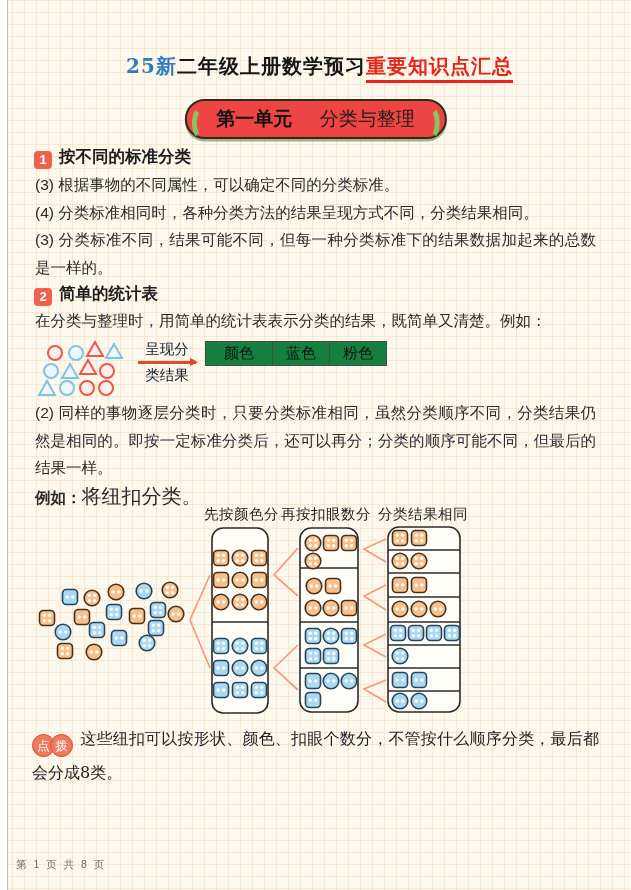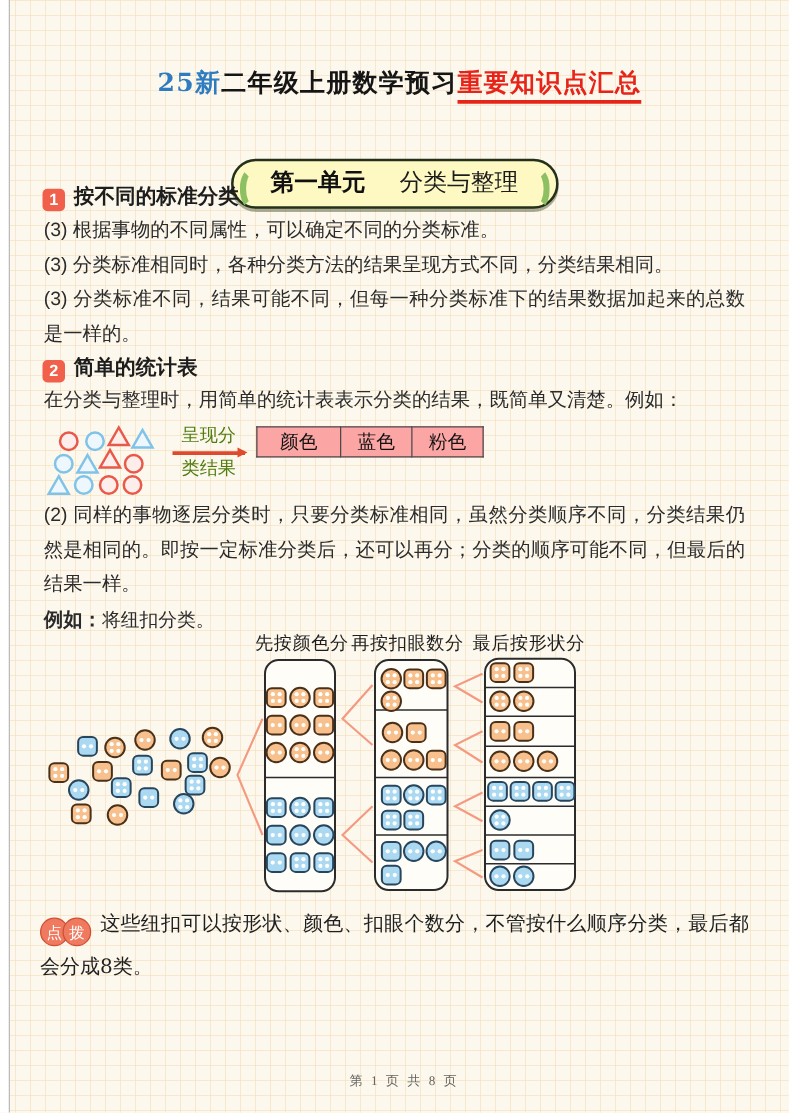--- a/index.html
+++ b/index.html
@@ -13,57 +13,57 @@
     background-size:12px 12px;
   }
   .left-strip{position:absolute;left:0;top:0;width:7px;height:890px;background:#ffffff;border-right:1.5px solid #bbb;z-index:4;}
   #overlay-svg{position:absolute;left:0;top:0;z-index:1;}
   .page-title{position:absolute;top:40px;left:8px;right:0;text-align:center;
     font-family:"DejaVu Serif",serif;font-weight:bold;font-size:20px;letter-spacing:1px;z-index:2;white-space:nowrap;}
   .t-blue{color:#2e7bc0;}
   .t-black{color:#151515;}
   .t-red{color:#e6241a;border-bottom:3px solid #e6241a;padding-bottom:2px;}
   .unit-pill{position:absolute;top:99px;left:50%;transform:translateX(-50%);
-    background:#fef9c3;border:2px solid #24301a;border-radius:22px;height:36px;line-height:36px;
-    padding:0 30px;box-shadow:0 2.5px 0 rgba(70,80,45,.45);z-index:2;font-size:19px;white-space:nowrap;margin-top:28px;}
+    background:#ef4444;border:2px solid #24301a;border-radius:22px;height:36px;line-height:36px;
+    padding:0 30px;box-shadow:0 2.5px 0 rgba(70,80,45,.45);z-index:2;font-size:19px;white-space:nowrap;}
   .crescent{position:absolute;top:5px;width:10px;height:24px;border:5px solid transparent;border-radius:50%;}
   .crescent.l{left:5px;border-left:5px solid #8cc063;}
   .crescent.r{right:5px;border-right:5px solid #8cc063;}
   .unit-label{font-weight:bold;color:#111;}
   .unit-topic{margin-left:22px;color:#1c1c1c;}
   .sec-heading{position:absolute;left:34px;font-weight:bold;font-size:16.5px;color:#1d1d1d;z-index:2;}
   #sec1-heading{top:146px;} #sec2-heading{top:283px;}
   .badge{display:inline-block;width:18px;height:18px;background:#f1604b;color:#fff;border-radius:4px;
     text-align:center;line-height:18px;font-size:13px;font-weight:bold;margin-right:7px;vertical-align:-2px;}
   .para{position:absolute;left:35px;width:561px;font-size:15.5px;line-height:27.5px;text-align:justify;z-index:2;}
   .para p{margin:0;}
   #s1-items{top:171px;} #s2-intro{top:307px;} #s2-para2{top:399px;}
   #s2-example{top:483px;}
   .ex-label{font-weight:bold;}
-  .ex-text{font-family:"DejaVu Serif",serif;font-size:15px;}
-  .present-arrow{position:absolute;left:136px;top:341px;width:62px;text-align:center;color:#4d7c0f;
+  .ex-text{font-family:"DejaVu Serif",serif;font-size:20px;}
+  .present-arrow{position:absolute;left:136px;top:341px;width:62px;text-align:center;color:#0f172a;
     font-family:"DejaVu Serif",serif;font-size:14.5px;line-height:17px;z-index:2;}
   .arrow-line{position:relative;height:2.5px;background:#dd4a2e;margin:3px 2px;}
   .arrow-line::after{content:"";position:absolute;right:-2px;top:-3.5px;
     border-left:8px solid #dd4a2e;border-top:4.5px solid transparent;border-bottom:4.5px solid transparent;}
   .stat-table{position:absolute;left:205px;top:341px;border-collapse:collapse;
-    font-family:"DejaVu Serif",serif;font-size:15px;z-index:2;background:#fca5a5;color:#111;}
+    font-family:"DejaVu Serif",serif;font-size:15px;z-index:2;background:#15803d;color:#111;}
   .stat-table td{border:1.6px solid #4a4a4a;text-align:center;height:23px;padding:0 4px;}
   .stat-table td.c0{width:58px;} .stat-table td.c1{width:48px;} .stat-table td.c2{width:48px;}
   .diagram-label{position:absolute;top:505px;font-family:Liberation Serif, serif;font-size:14.5px;color:#1e1e1e;letter-spacing:.5px;z-index:2;white-space:nowrap;}
   #dlabel1{left:204px;} #dlabel2{left:281px;} #dlabel3{left:378px;}
   .tip{position:absolute;left:32px;top:723px;width:567px;font-family:"DejaVu Serif",serif;
     font-size:16px;line-height:31px;color:#1f1f1f;z-index:2;text-align:justify;}
   .tip-badge{display:inline-flex;vertical-align:-6px;margin-right:7px;}
   .tip-circle{width:23px;height:23px;border-radius:50%;background:#ef7a5f;border:1.5px solid #cf4f33;
     color:#fff;font-size:12.5px;display:flex;align-items:center;justify-content:center;
     font-family:"DejaVu Serif",serif;box-sizing:border-box;}
   .tip-circle + .tip-circle{margin-left:-5px;}
-  .footer{position:absolute;left:0;right:0;top:858px;text-align:center;font-size:10.5px;color:#666;
-    letter-spacing:2px;z-index:2;font-family:Liberation Serif, serif;padding-left:16px;}
+  .footer{position:absolute;left:0;right:0;top:858px;font-size:10.5px;color:#666;
+    letter-spacing:2px;z-index:2;font-family:Liberation Sans, sans-serif;padding-left:16px;}
 </style>
 </head>
 <body>
 
 <div class="left-strip"></div>
 
 <svg id="overlay-svg" width="631" height="890" viewBox="0 0 631 890">
     <circle cx="55" cy="353" r="7" fill="#fdeeec" stroke="#e85949" stroke-width="2"></circle>
     <circle cx="76" cy="353" r="7" fill="#edf7fd" stroke="#7fc3e8" stroke-width="2"></circle>
     <polygon points="95,342 87,356 103,356" fill="#fdeeec" stroke="#e85949" stroke-width="2"></polygon>
@@ -395,21 +395,21 @@
   <span class="unit-topic">分类与整理</span>
   <span class="crescent r"></span>
 </div>
 
 <div class="sec-heading" id="sec1-heading">
   <span class="badge">1</span><span>按不同的标准分类</span>
 </div>
 
 <div class="para" id="s1-items">
   <p>(3) 根据事物的不同属性，可以确定不同的分类标准。</p>
-  <p>(3) 分类标准相同时，各种分类方法的结果呈现方式不同，分类结果相同。</p>
+  <p>(4) 分类标准相同时，各种分类方法的结果呈现方式不同，分类结果相同。</p>
   <p>(3) 分类标准不同，结果可能不同，但每一种分类标准下的结果数据加起来的总数是一样的。</p>
 </div>
 
 <div class="sec-heading" id="sec2-heading">
   <span class="badge">2</span><span>简单的统计表</span>
 </div>
 
 <div class="para" id="s2-intro">
   <p>在分类与整理时，用简单的统计表表示分类的结果，既简单又清楚。例如：</p>
 </div>
@@ -433,21 +433,21 @@
 <div class="para" id="s2-para2">
   <p>(2) 同样的事物逐层分类时，只要分类标准相同，虽然分类顺序不同，分类结果仍然是相同的。即按一定标准分类后，还可以再分；分类的顺序可能不同，但最后的结果一样。</p>
 </div>
 
 <div class="para" id="s2-example">
   <span class="ex-label">例如：</span><span class="ex-text">将纽扣分类。</span>
 </div>
 
 <span class="diagram-label" id="dlabel1">先按颜色分</span>
 <span class="diagram-label" id="dlabel2">再按扣眼数分</span>
-<span class="diagram-label" id="dlabel3">最后按形状分</span>
+<span class="diagram-label" id="dlabel3">分类结果相同</span>
 
 <div class="tip">
   <span class="tip-badge">
     <span class="tip-circle">点</span>
     <span class="tip-circle">拨</span>
   </span><span>这些纽扣可以按形状、颜色、扣眼个数分，不管按什么顺序分类，最后都会分成8类。</span>
 </div>
 
 <div class="footer">第 1 页 共 8 页</div>
 

